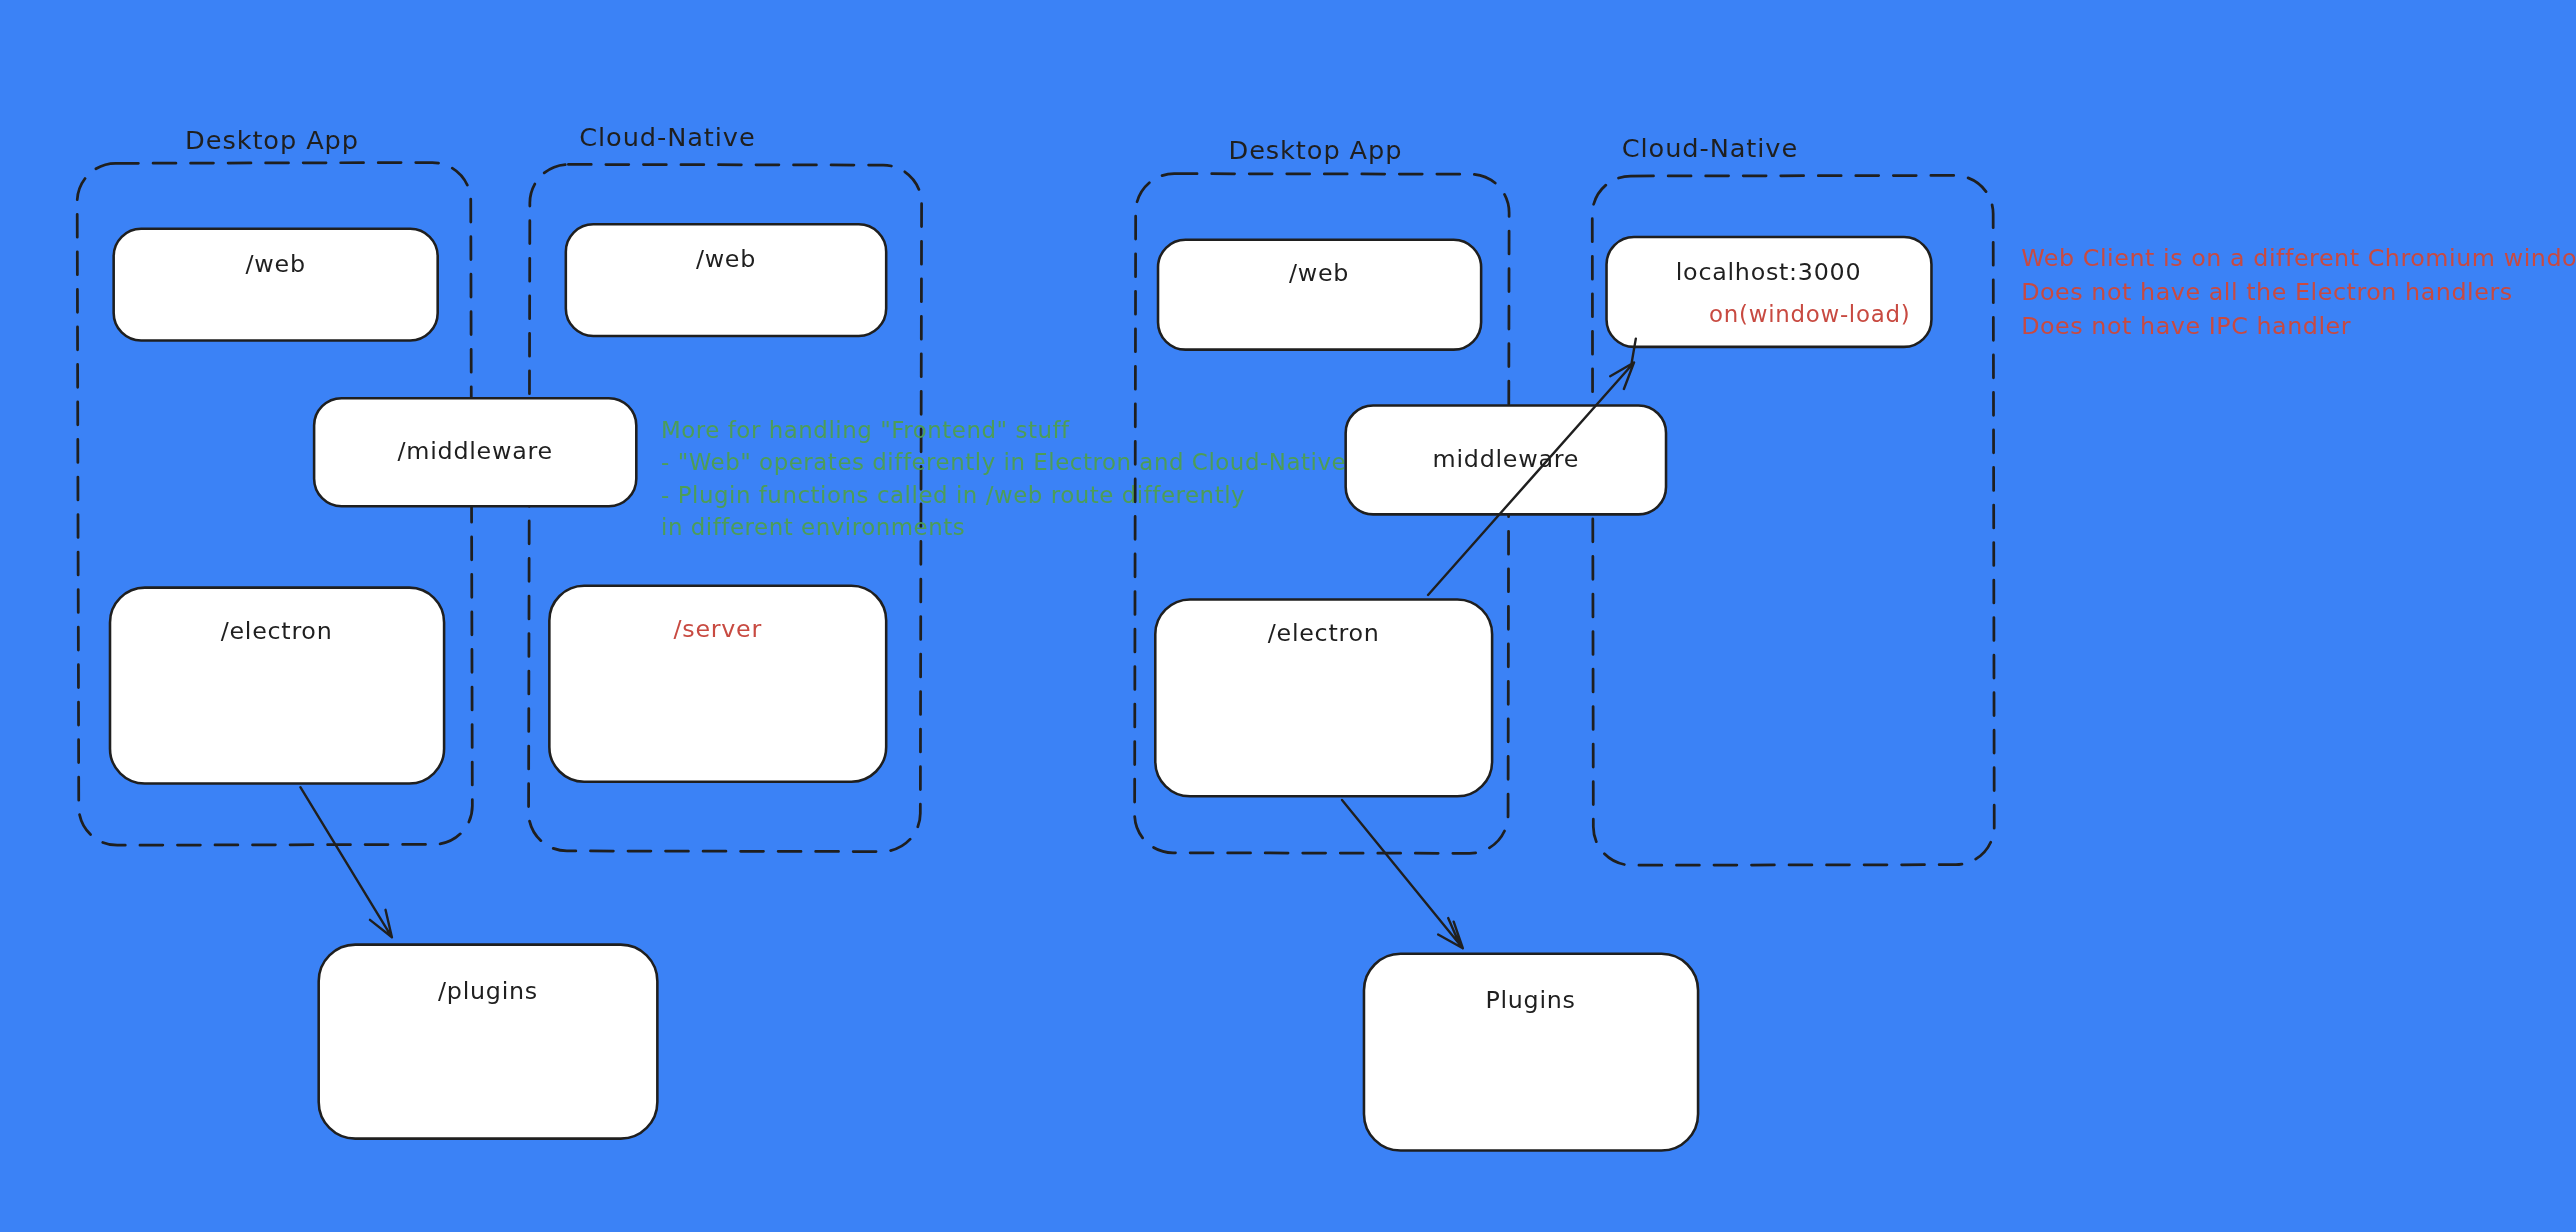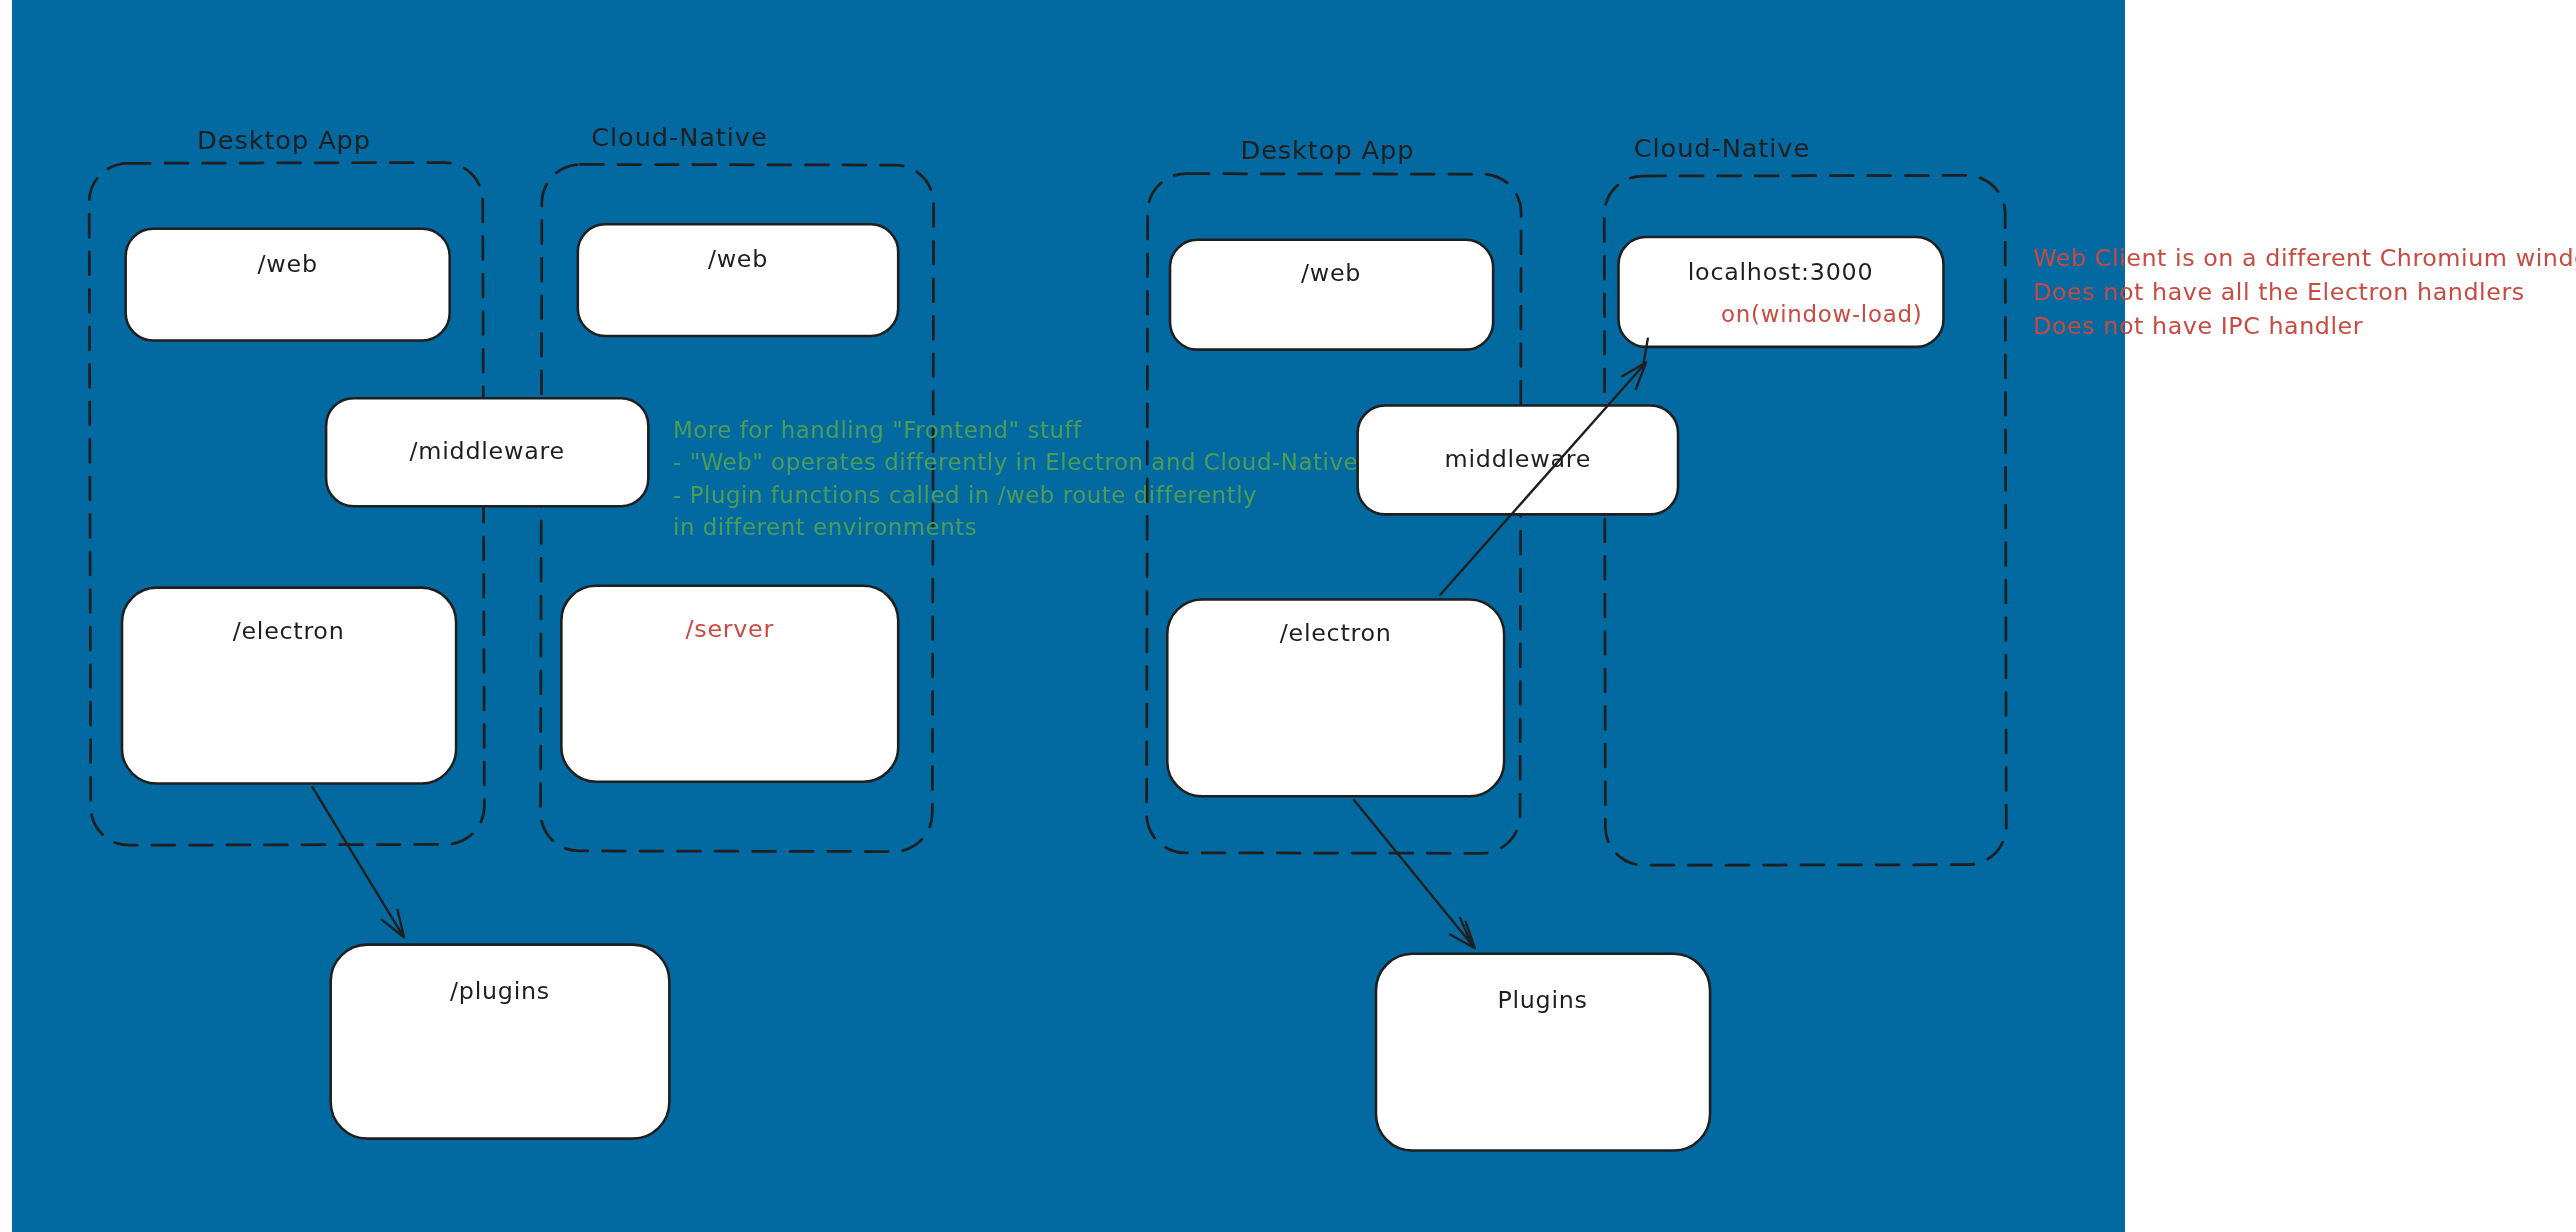--- a/index.html
+++ b/index.html
@@ -5,24 +5,23 @@
   html, body {
     margin: 0;
     padding: 0;
     background: #ffffff;
     width: 2576px;
     height: 1232px;
     overflow: hidden;
   }
   #canvas-wrap {
     position: relative;
-    width: 2113px;
+    width: 2576px;
     height: 1232px;
-    background: #0369a1;
-    margin-left: 12px;
+    background: #3b82f6;
   }
   svg {
     display: block;
     font-family: "DejaVu Sans", "Liberation Sans", sans-serif;
   }
   .container-outline {
     fill: none;
     stroke: #1f1f1f;
     stroke-width: 3;
     stroke-dasharray: 25 16;

